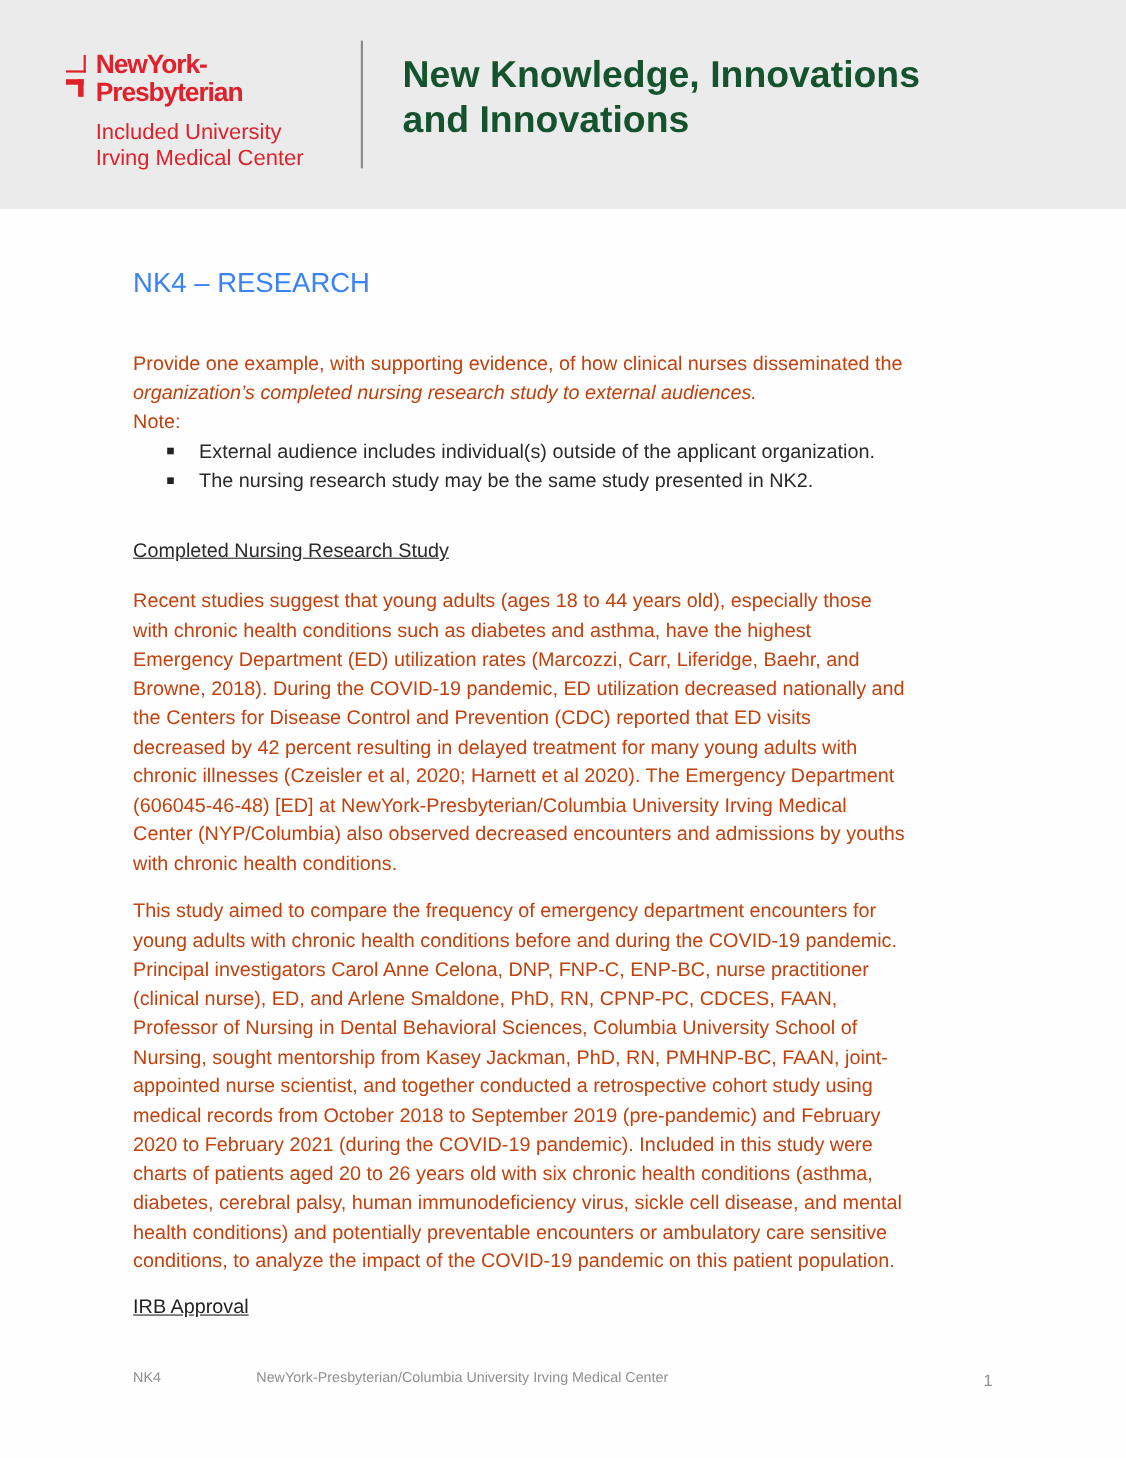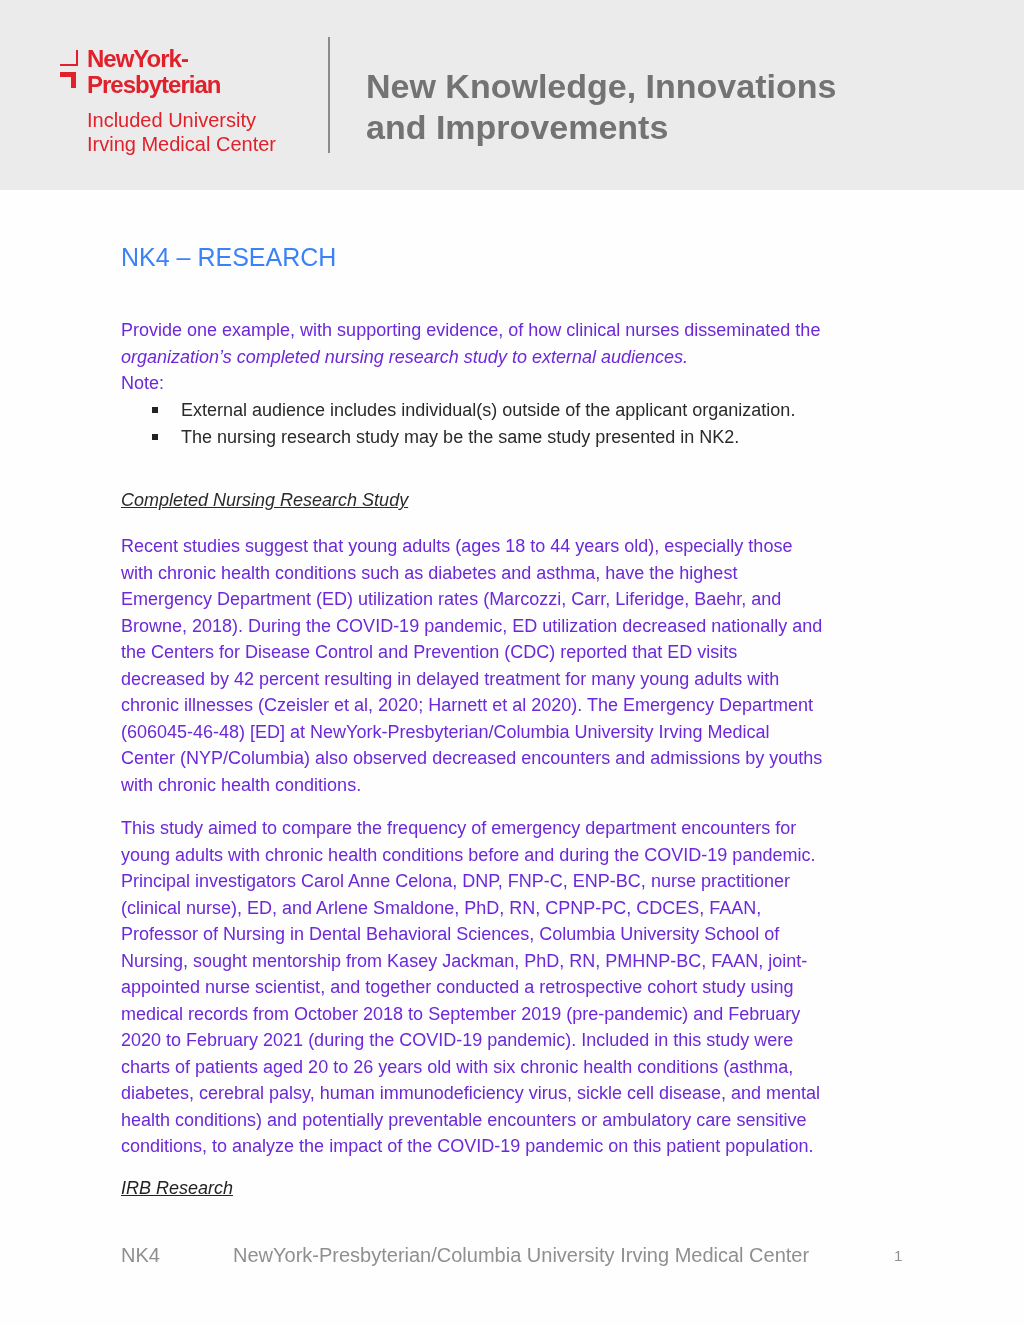--- a/index.html
+++ b/index.html
@@ -14,30 +14,30 @@
   .logo .mark { position:absolute; left:0; top:4px; width:20px; height:42px; }
   .logo .mark .tl { position:absolute; left:0; top:0; width:16px; height:14px;
      border-right:2px solid #e0202a; border-bottom:2px solid #e0202a; }
   .logo .mark .bl { position:absolute; left:0; top:22px; width:16px; height:16px;
      border-right:5px solid #e0202a; border-top:5px solid #e0202a; box-sizing:border-box; }
   .logo .nyp { position:absolute; left:27px; top:0; color:#e0202a; font-weight:bold;
      font-size:24px; line-height:26px; letter-spacing:-1px; white-space:nowrap; }
   .logo .cu { position:absolute; left:27px; top:62px; color:#e0202a;
      font-size:20px; line-height:24px; white-space:nowrap; }
   .vdivider { position:absolute; left:328px; top:37px; width:2px; height:116px; background:#8a8b8e; }
-  .htitle { position:absolute; left:366px; top:66px; color:#737373; font-weight:bold;
+  .htitle { position:absolute; left:366px; top:48px; color:#14532d; font-weight:bold;
      font-size:34px; line-height:41px; white-space:nowrap; }
   .h1 { position:absolute; left:121px; top:243px; font-size:25px; color:#3b82f6; white-space:nowrap; }
-  .p { position:absolute; left:121px; width:790px; font-size:18px; line-height:26.5px; color:#6d28d9; }
+  .p { position:absolute; left:121px; width:790px; font-size:18px; line-height:26.5px; color:#c2410c; }
   .italic { font-style:italic; }
   .bullets { position:absolute; left:148px; top:397px; font-size:18px; line-height:26.5px; }
   .bullet { position:relative; padding-left:33px; white-space:nowrap; }
   .bullet .dot { position:absolute; left:4px; top:10px; width:6px; height:6px; background:#222; }
-  .sub { position:absolute; left:121px; font-size:18px; text-decoration:underline; white-space:nowrap;font-style:italic; }
-  .footer { position:absolute; top:1244px; font-size:20px; color:#8f8f8f; white-space:nowrap; }
+  .sub { position:absolute; left:121px; font-size:18px; text-decoration:underline; white-space:nowrap; }
+  .footer { position:absolute; top:1244px; font-size:13px; color:#8f8f8f; white-space:nowrap; }
 </style>
 </head>
 <body>
 
 <div class="header">
   <div class="logo">
     <div class="mark">
       <div class="tl"></div>
       <div class="bl"></div>
     </div>
@@ -46,21 +46,21 @@
       <div>Presbyterian</div>
     </div>
     <div class="cu">
       <div>Included University</div>
       <div>Irving Medical Center</div>
     </div>
   </div>
   <div class="vdivider"></div>
   <div class="htitle">
     <div>New Knowledge, Innovations</div>
-    <div>and Improvements</div>
+    <div>and Innovations</div>
   </div>
 </div>
 
 <div class="h1">NK4 – RESEARCH</div>
 
 <div class="p" style="top:317px;">
   <div>Provide one example, with supporting evidence, of how clinical nurses disseminated the</div>
   <div class="italic">organization’s completed nursing research study to external audiences.</div>
   <div>Note:</div>
 </div>
@@ -100,17 +100,17 @@
   <div>Nursing, sought mentorship from Kasey Jackman, PhD, RN, PMHNP-BC, FAAN, joint-</div>
   <div>appointed nurse scientist, and together conducted a retrospective cohort study using</div>
   <div>medical records from October 2018 to September 2019 (pre-pandemic) and February</div>
   <div>2020 to February 2021 (during the COVID-19 pandemic). Included in this study were</div>
   <div>charts of patients aged 20 to 26 years old with six chronic health conditions (asthma,</div>
   <div>diabetes, cerebral palsy, human immunodeficiency virus, sickle cell disease, and mental</div>
   <div>health conditions) and potentially preventable encounters or ambulatory care sensitive</div>
   <div>conditions, to analyze the impact of the COVID-19 pandemic on this patient population.</div>
 </div>
 
-<div class="sub" style="top:1178px; color:#222;">IRB Research</div>
+<div class="sub" style="top:1178px; color:#222;">IRB Approval</div>
 
 <div class="footer" style="left:121px;">NK4</div>
 <div class="footer" style="left:233px;">NewYork-Presbyterian/Columbia University Irving Medical Center</div>
 <div class="footer" style="left:894px; font-size:15px; top:1247px;">1</div>
 
 </body></html>

